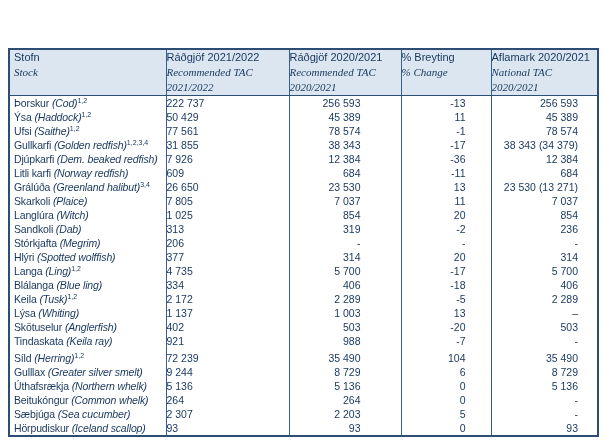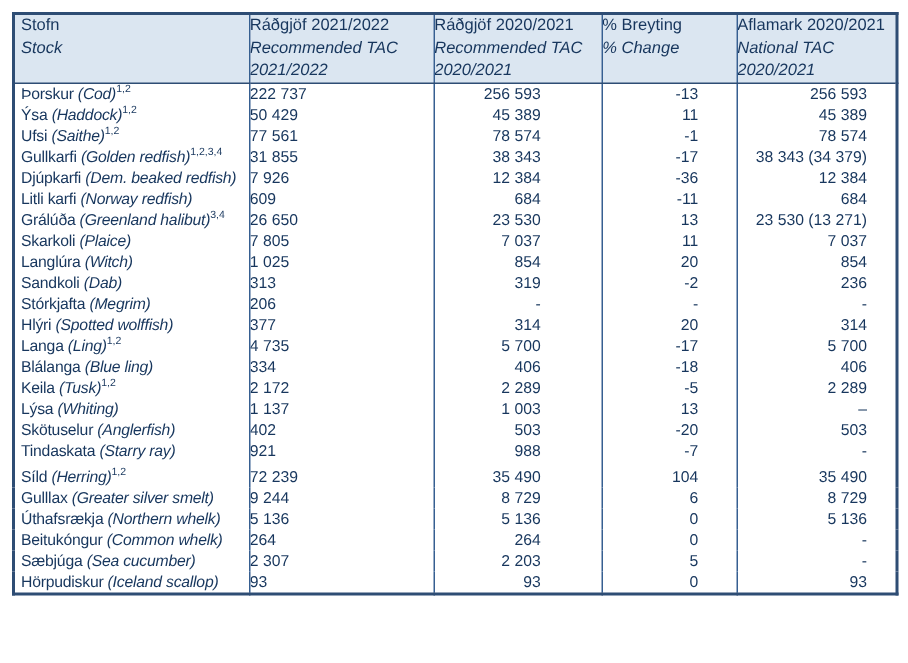--- a/index.html
+++ b/index.html
@@ -15,40 +15,41 @@
   .page {
     position: absolute;
     top: 8px;
     left: 8px;
   }
   table.quota {
     border-collapse: collapse;
     table-layout: fixed;
     width: 589px;
     border: 2px solid #2e4d74;
+    margin-top: 40px;
   }
   table.quota th, table.quota td {
     border-left: 1px solid #365f91;
     border-right: 1px solid #365f91;
     overflow: hidden;
     white-space: nowrap;
     padding: 0;
   }
   thead th {
     background: #dbe6f1;
     font-weight: normal;
     font-size: 11px;
     line-height: 15px;
     vertical-align: top;
     text-align: left;
     padding: 2px 2px 1px 2px;
     border-bottom: 1.5px solid #2e4d74;
   }
   thead th.c1 { text-align: left; padding-left: 4px; }
-  thead .l2, thead .l3 { font-style: italic; }
+  thead .l2, thead .l3 { font-style: italic; font-family: Liberation Serif, serif; }
   tbody td {
     font-size: 10.5px;
     line-height: 14px;
     height: 14px;
     vertical-align: middle;
   }
   tbody td.c1 { text-align: left; padding-left: 4px; letter-spacing: -0.15px; }
   tbody td.c2 { text-align: left; padding-right: 40px; }
   tbody td.c3 { text-align: right; padding-right: 40px; }
   tbody td.c4 { text-align: right; padding-right: 25px; }
@@ -237,21 +238,21 @@
 
   <tr>
     <td class="c1"><span>Skötuselur </span><span class="it">(Anglerfish)</span><sup class="fn"></sup></td>
     <td class="c2">402</td>
     <td class="c3">503</td>
     <td class="c4">-20</td>
     <td class="c5">503</td>
   </tr>
 
   <tr>
-    <td class="c1"><span>Tindaskata </span><span class="it">(Starry ray)</span><sup class="fn"></sup></td>
+    <td class="c1"><span>Tindaskata </span><span class="it">(Keila ray)</span><sup class="fn"></sup></td>
     <td class="c2">921</td>
     <td class="c3">988</td>
     <td class="c4">-7</td>
     <td class="c5">-</td>
   </tr>
 
   <tr>
     <td class="c1"><span>Síld </span><span class="it">(Herring)</span><sup class="fn">1,2</sup></td>
     <td class="c2">72 239</td>
     <td class="c3">35 490</td>

